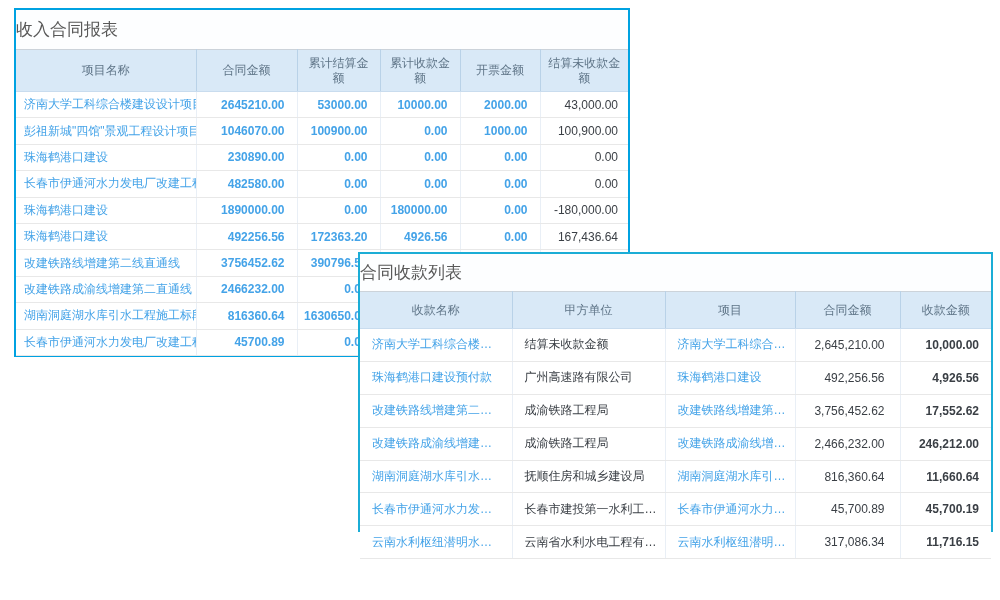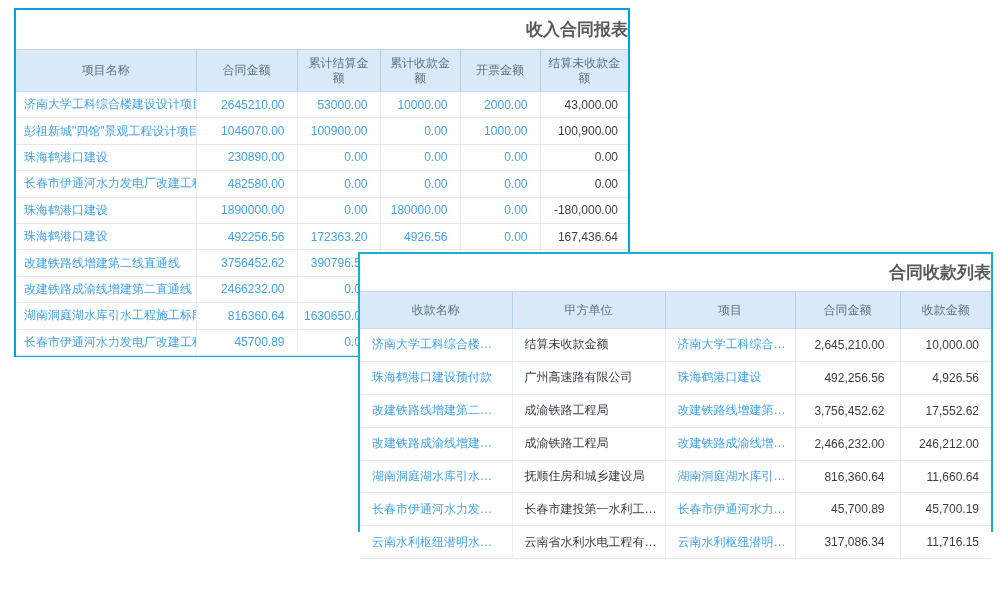--- a/index.html
+++ b/index.html
@@ -1,42 +1,42 @@
 <!DOCTYPE html>
 <html><head>
 <meta charset="utf-8">
 <style>
   * { margin:0; padding:0; box-sizing:border-box; }
   html,body { width:1000px; height:600px; background:#ffffff; overflow:hidden;
               font-family:"Liberation Sans","DejaVu Sans",sans-serif; }
   .window { position:absolute; background:#fdfeff; }
   #win-income  { left:14px;  top:8px;   width:616px; height:349px; border:2px solid #00a2e1; z-index:1; }
   #win-receipt { left:358px; top:252px; width:635px; height:280px; border:2px solid #1badd6; z-index:2; }
-  .win-title { text-align:right; font-weight:bold; font-size:17px; color:#595959; }
+  .win-title { text-align:left; font-weight:normal; font-size:17px; color:#595959; }
   #win-income  .win-title { height:39px; line-height:39px; }
   #win-receipt .win-title { height:37px; line-height:37px; }
   table { width:100%; border-collapse:collapse; table-layout:fixed; }
   thead th { background:#d9e9f7; color:#5e7487; font-weight:normal; font-size:12px;
              text-align:center; border-top:1px solid #ccd3da; border-right:1px solid #b9d2e8;
              border-bottom:1px solid #c9dcee; padding:0 7px; line-height:15px; }
   thead th:last-child { border-right:none; }
   #win-income  thead th { height:42px; }
   #win-receipt thead th { height:37px; }
   tbody td { font-size:12px; border-right:1px solid #e9eff6; border-bottom:1px solid #e8e8e8;
              white-space:nowrap; overflow:hidden; background:#fff; }
   tbody td:last-child { border-right:none; }
   #win-income  tbody td { height:26.4px; }
   #win-receipt tbody td { height:32.9px; }
   .c-link { color:#44a3e8; }
   .c-dark { color:#3a3f45; }
   .al { text-align:left; }
   .ar { text-align:right; }
   .pl  { padding-left:8px; padding-right:4px; }
   .pl2 { padding-left:12px; padding-right:8px; text-overflow:ellipsis; }
-  .pr  { padding-right:12px; }
+  .pr  { padding-right:12px;font-weight:bold; }
   .pr2 { padding-right:15px;text-align:right; }
   .pr3 { padding-right:10px; }
 </style>
 </head>
 <body>
 
 <div class="window" id="win-income">
   <div class="win-title">收入合同报表</div>
   <table>
     <colgroup>

